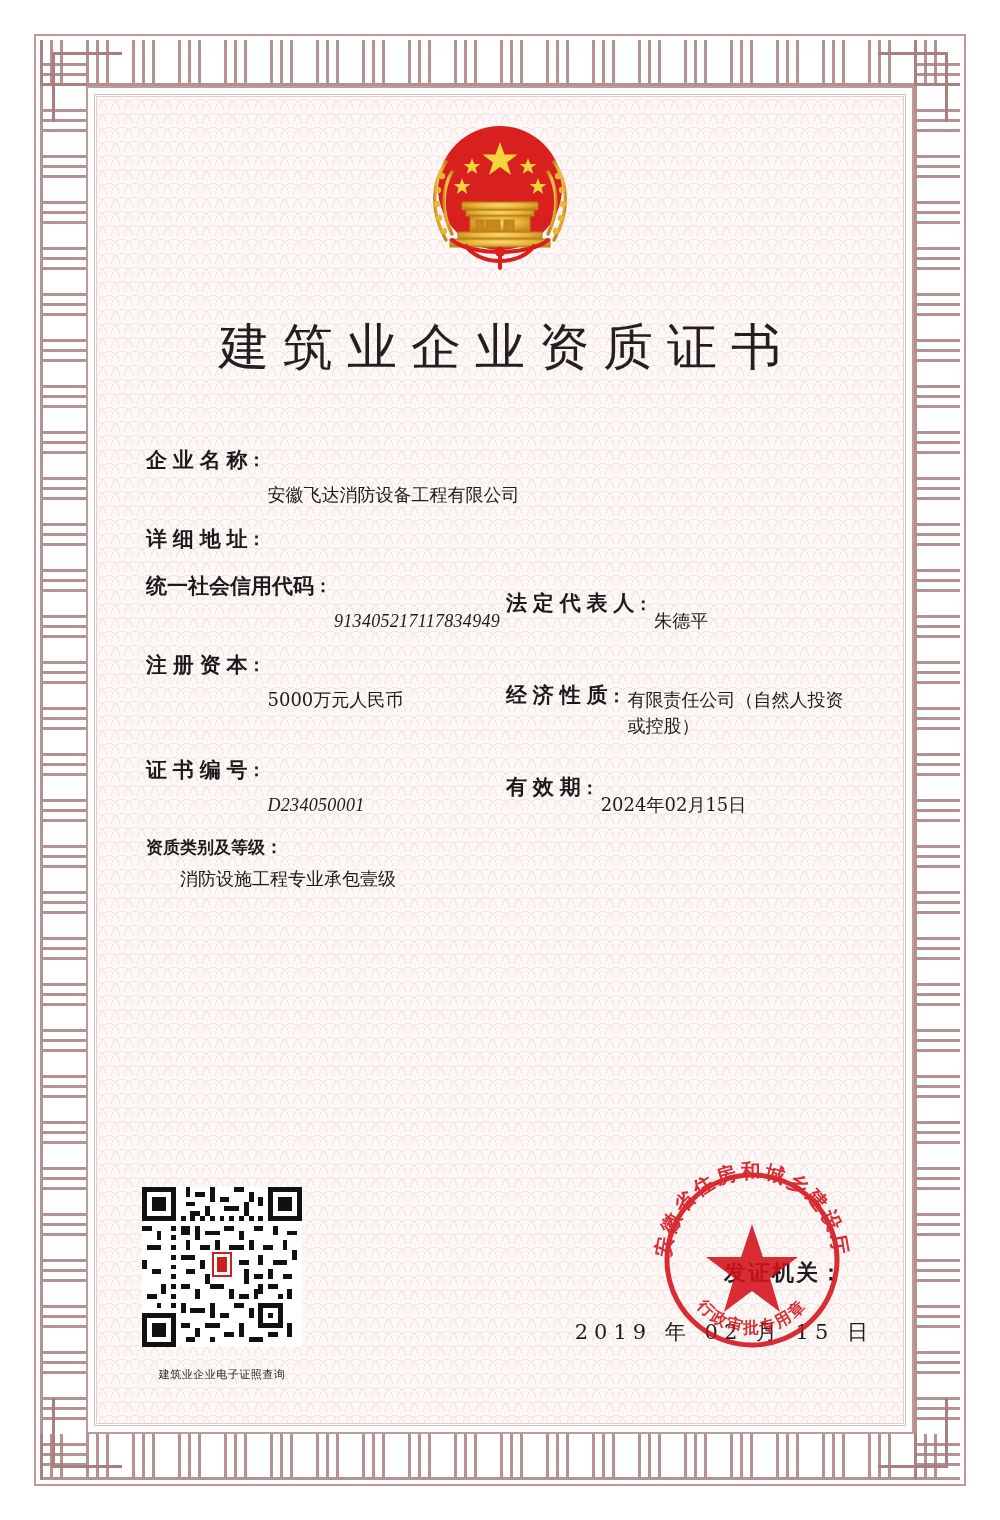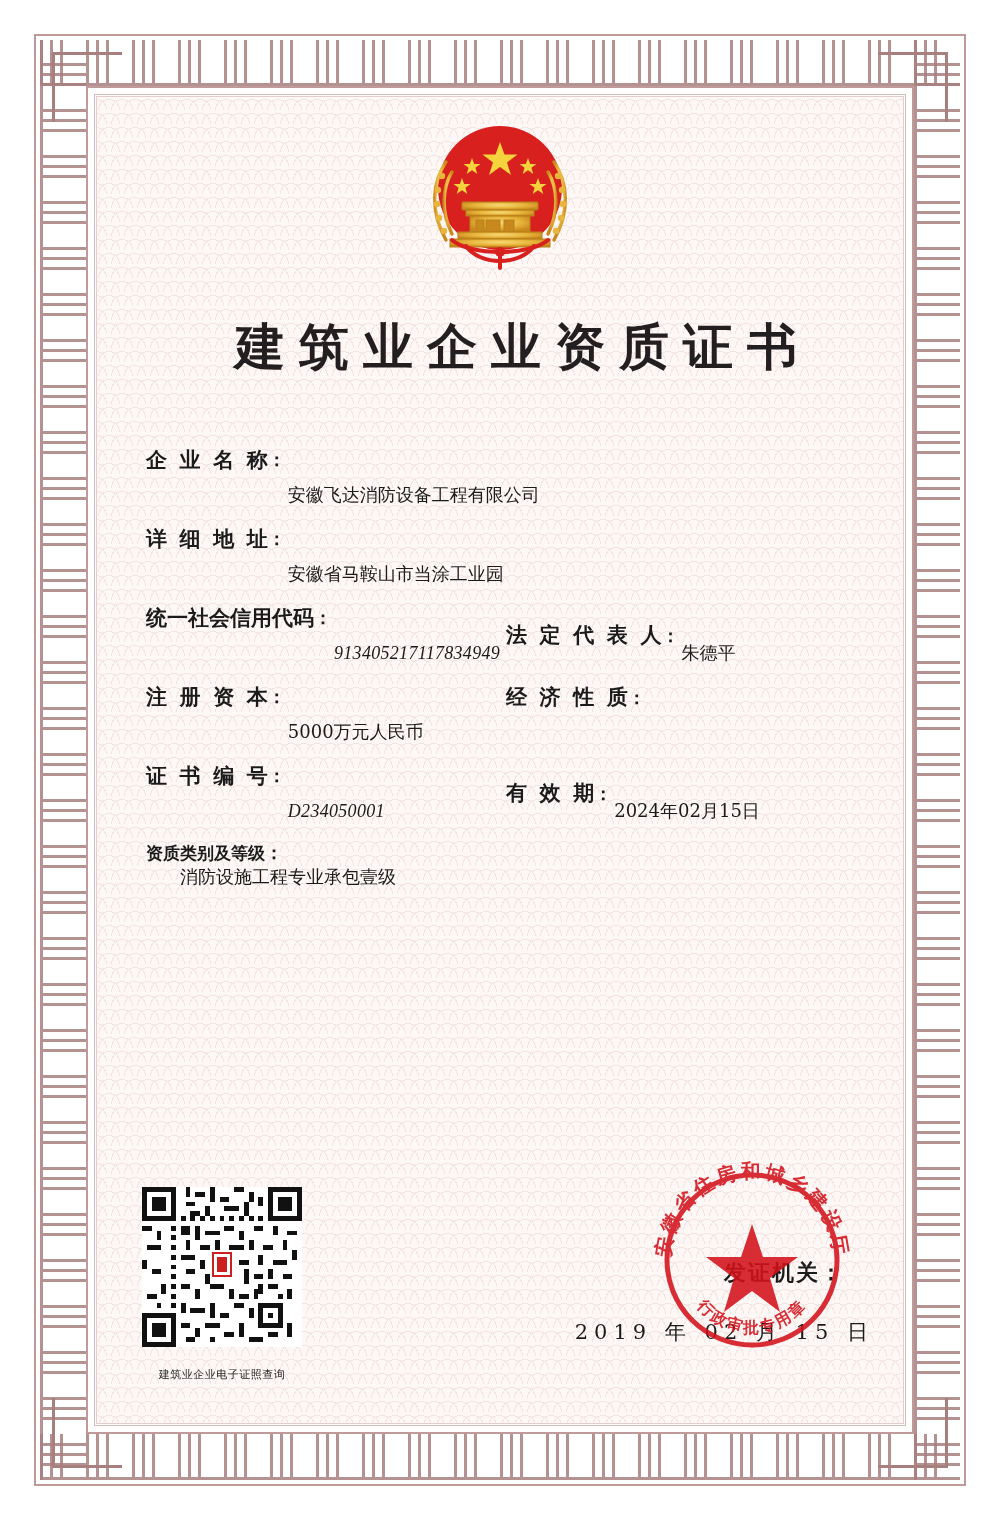--- a/index.html
+++ b/index.html
@@ -113,25 +113,24 @@
 
   
   .title {
     position: absolute;
     top: 218px;
     left: 0;
     width: 100%;
     text-align: center;
     font-family: "DejaVu Serif", "Liberation Serif", serif;
     font-size: 50px;
-    font-weight: bold;
+    font-weight: normal;
     letter-spacing: 14px;
     color: #231f20;
     text-indent: 14px;
-    margin-left: 16px;
   }
 
   
   .fields {
     position: absolute;
     left: 50px;
     top: 350px;
     right: 40px;
   }
   .row {
@@ -144,21 +143,21 @@
     display: flex;
     align-items: flex-start;
   }
   .cell.left  { width: 360px; flex: none; }
   .cell.right { flex: 1; align-items: center; }
   .lbl {
     font-size: 21px;
     font-weight: bold;
     color: #1b1b1b;
     white-space: nowrap;
-    font-family: Liberation Mono, monospace;
+    font-family: Liberation Sans, sans-serif;
   }
   .colon {
     font-size: 18px;
     font-weight: bold;
     color: #1b1b1b;
     margin: 2px 2px 0 0;
   }
   .val {
     font-size: 18px;
     color: #1b1b1b;
@@ -171,20 +170,21 @@
   .qual-block { margin-top: 6px; }
   .qual-label {
     font-size: 17px;
     font-weight: bold;
     color: #1b1b1b;
     font-family: "DejaVu Serif", "Liberation Serif", serif;
   }
   .qual-value {
     font-size: 18px;
     color: #1b1b1b;
+    margin-top: 8px;
     padding-left: 34px;
   }
 
   
   .qr-wrap {
     position: absolute;
     left: 38px;
     bottom: 42px;
     width: 176px;
     text-align: center;
@@ -318,21 +318,20 @@
           <span class="lbl sp">企 业 名 称</span>
           <span class="colon">：</span>
           <span class="val">安徽飞达消防设备工程有限公司</span>
         </div>
       </div>
 
       <div class="row">
         <div class="cell" style="width:100%">
           <span class="lbl sp">详 细 地 址</span>
           <span class="colon">：</span>
-          <span class="val">安徽省马鞍山市当涂工业园</span>
         </div>
       </div>
 
       <div class="row">
         <div class="cell left">
           <span class="lbl">统一社会信用代码</span>
           <span class="colon">：</span>
           <span class="val mono">913405217117834949</span>
         </div>
         <div class="cell right">
@@ -344,20 +343,21 @@
 
       <div class="row">
         <div class="cell left">
           <span class="lbl sp">注 册 资 本</span>
           <span class="colon">：</span>
           <span class="val">5000万元人民币</span>
         </div>
         <div class="cell right">
           <span class="lbl sp">经 济 性 质</span>
           <span class="colon">：</span>
+          <span class="val" style="max-width:230px">有限责任公司（自然人投资或控股）</span>
         </div>
       </div>
 
       <div class="row">
         <div class="cell left">
           <span class="lbl sp">证 书 编 号</span>
           <span class="colon">：</span>
           <span class="val mono">D234050001</span>
         </div>
         <div class="cell right">

